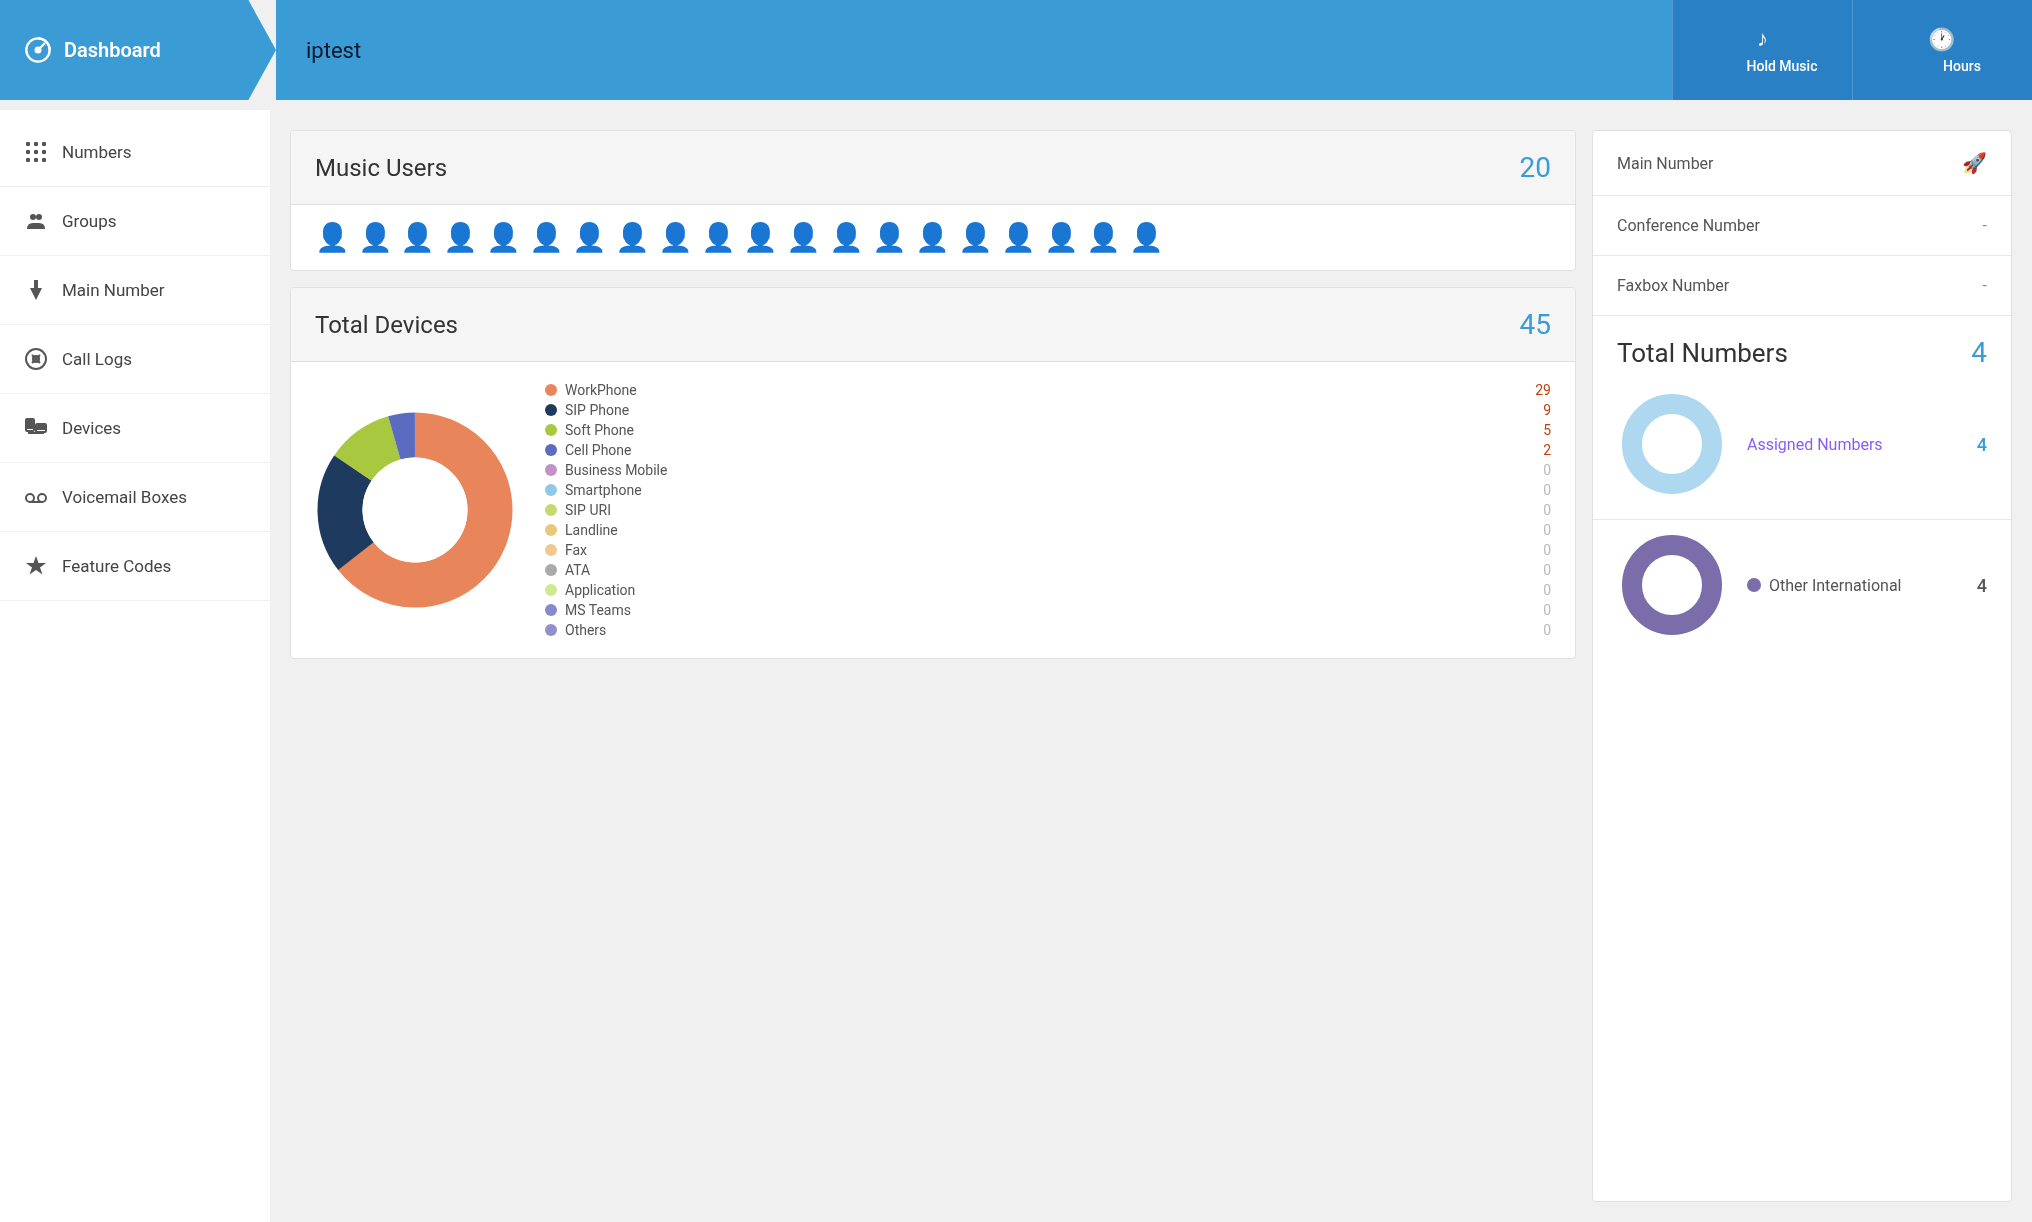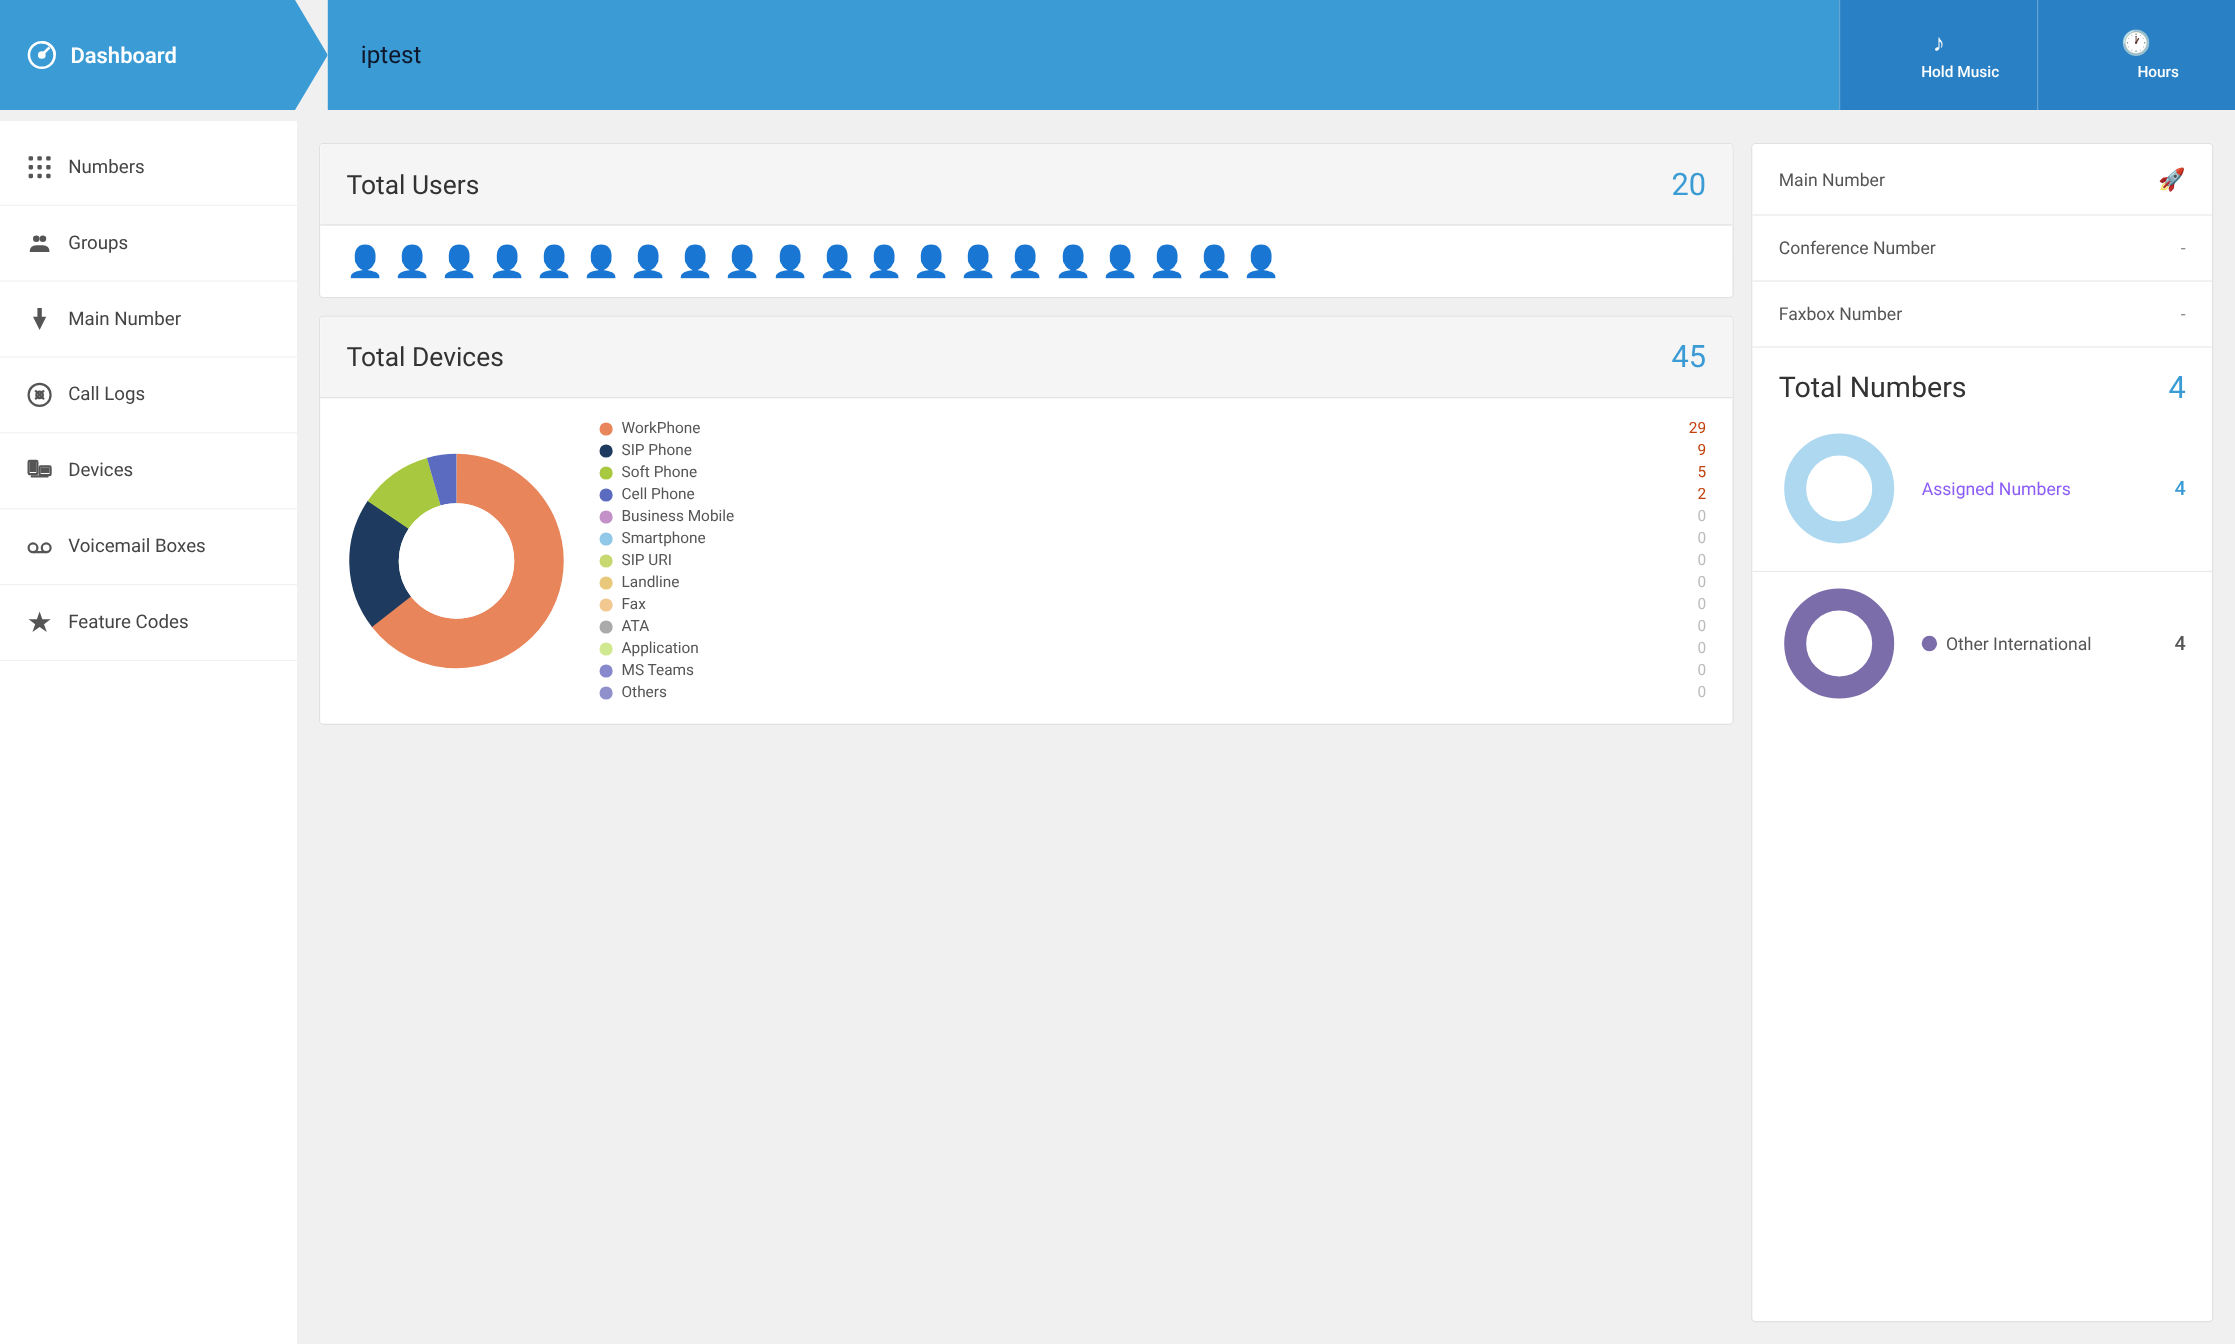--- a/index.html
+++ b/index.html
@@ -2,21 +2,21 @@
 <html><head>
   <meta charset="utf-8">
   <style>
     * { box-sizing: border-box; margin: 0; padding: 0; }
     body { font-family: -apple-system, BlinkMacSystemFont, 'Segoe UI', Roboto, sans-serif; background: #f0f0f0; color: #333; }
 
     .app-container { display: flex; flex-direction: column; height: 100vh; }
 
     
     .top-nav { display: flex; height: 100px; }
-    .nav-dashboard { background: #3a9bd5; color: white; width: 298px; display: flex; align-items: center; gap: 12px; padding: 0 24px; font-size: 20px; font-weight: 600; flex-shrink: 0; clip-path: polygon(0 0, 90% 0, 100% 50%, 90% 100%, 0 100%); }
+    .nav-dashboard { background: #3a9bd5; color: white; width: 276px; display: flex; align-items: center; gap: 12px; padding: 0 24px; font-size: 20px; font-weight: 600; flex-shrink: 0; clip-path: polygon(0 0, 90% 0, 100% 50%, 90% 100%, 0 100%); }
     .nav-dashboard svg { width: 28px; height: 28px; fill: white; }
     .nav-title { flex: 1; background: #3a9bd5; color: #0f172a; display: flex; align-items: center; padding: 0 30px; font-size: 22px; font-weight: 400; }
     .nav-hold-music { background: #2980c4; color: white; width: 180px; display: flex; flex-direction: column; align-items: center; justify-content: center; gap: 6px; cursor: pointer; border-left: 1px solid rgba(255,255,255,0.2); }
     .nav-hours { background: #2980c4; color: white; width: 180px; display: flex; flex-direction: column; align-items: center; justify-content: center; gap: 6px; cursor: pointer; border-left: 1px solid rgba(255,255,255,0.2); }
     .nav-btn-icon { font-size: 22px; }
     .nav-btn-label { font-size: 14px; font-weight: 500; margin-left: 39px; }
 
     
     .main-layout { display: flex; flex: 1; overflow: hidden; margin-top: 10px; }
 
@@ -180,21 +180,21 @@
       </div>
 
     </div>
 
     <div class="content">
 
       <div class="col-main">
 
         <div class="card">
           <div class="card-header">
-            <span class="card-title">Total Users</span>
+            <span class="card-title">Music Users</span>
             <span class="card-count">20</span>
           </div>
           <div class="user-icons" id="user-icons-container">
           <span class="user-icon">👤</span>
               <span class="user-icon">👤</span>
               <span class="user-icon">👤</span>
               <span class="user-icon">👤</span>
               <span class="user-icon">👤</span>
               <span class="user-icon">👤</span>
               <span class="user-icon">👤</span>

